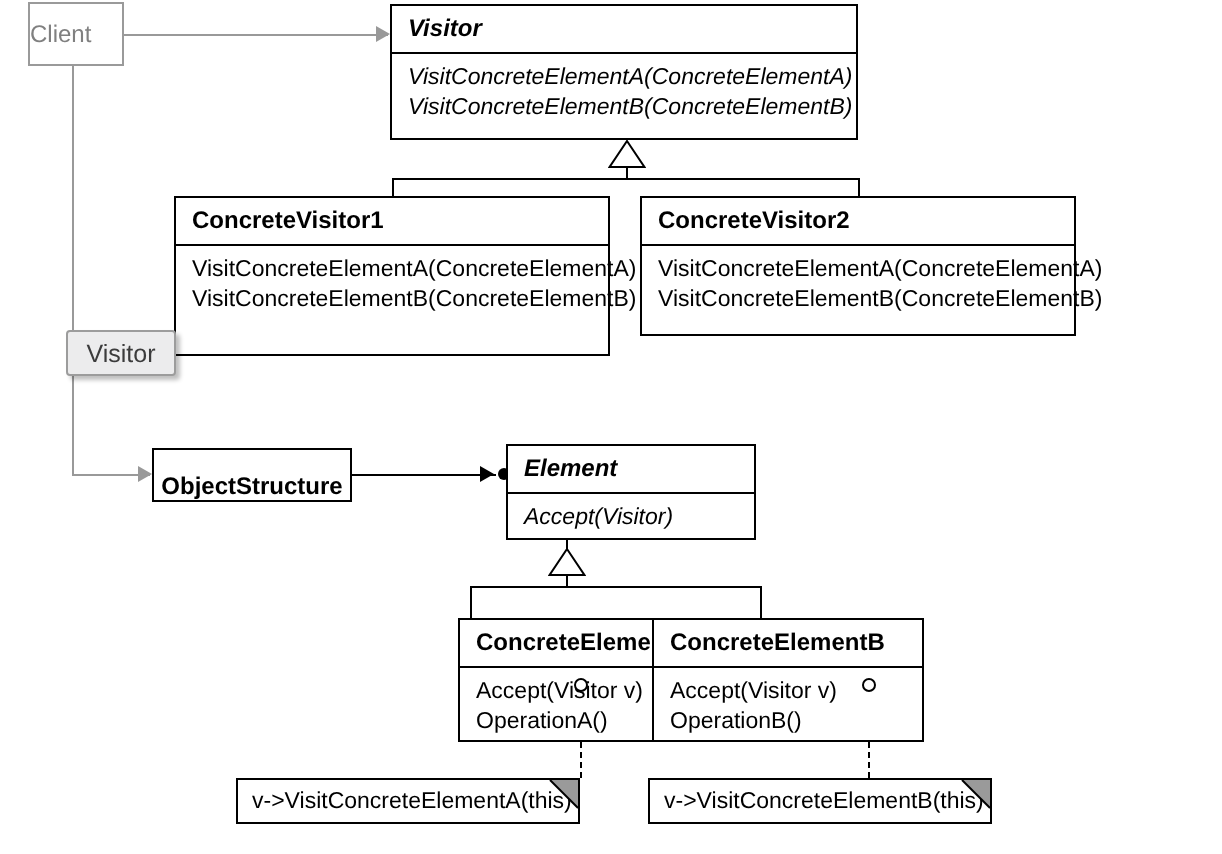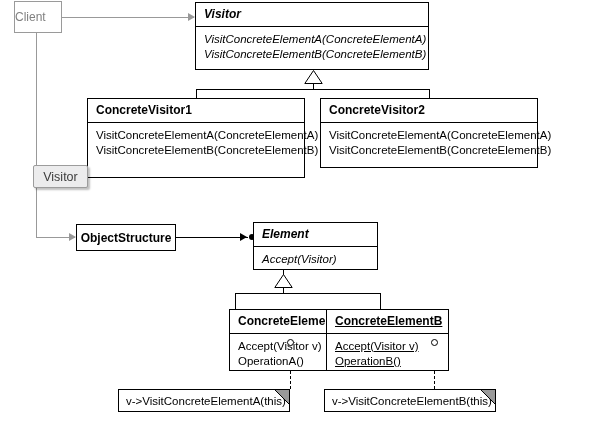--- a/index.html
+++ b/index.html
@@ -266,40 +266,40 @@
     <div class="uml-compartment">
       <div class="uml-op">VisitConcreteElementA(ConcreteElementA)</div>
       <div class="uml-op">VisitConcreteElementB(ConcreteElementB)</div>
     </div>
   </div>
 
   <div class="tooltip-chip" style="left:33px; top:165px; width:55px; height:23px;">
     <span>Visitor</span>
   </div>
 
-  <div class="simple-box" style="left:76px; top:224px; width:100px; height:27px;">
+  <div class="simple-box" style="left:76px; top:224px; width:100px; height:27px;align-items:flex-end;">
     <span>ObjectStructure</span>
   </div>
 
   <div class="uml-box" style="left:253px; top:222px; width:125px; height:48px;">
     <div class="uml-title abstract">Element</div>
     <div class="uml-compartment">
       <div class="uml-op abstract">Accept(Visitor)</div>
     </div>
   </div>
 
   <div class="uml-box" style="left:181px; top:309px; width:126px; height:62px;margin-left:48px;">
     <div class="uml-title">ConcreteElementA</div>
     <div class="uml-compartment">
       <div class="uml-op">Accept(Visitor v)</div>
       <div class="uml-op">OperationA()</div>
     </div>
   </div>
 
-  <div class="uml-box" style="left:326px; top:309px; width:123px; height:62px;text-decoration:underline;">
+  <div class="uml-box" style="left:326px; top:309px; width:136px; height:62px;">
     <div class="uml-title">ConcreteElementB</div>
     <div class="uml-compartment">
       <div class="uml-op">Accept(Visitor v)</div>
       <div class="uml-op">OperationB()</div>
     </div>
   </div>
 
   <div class="note-box" style="left:118px; top:389px; width:172px; height:23px;">
     <span>v-&gt;VisitConcreteElementA(this)</span>
     <span class="note-fold"></span>

